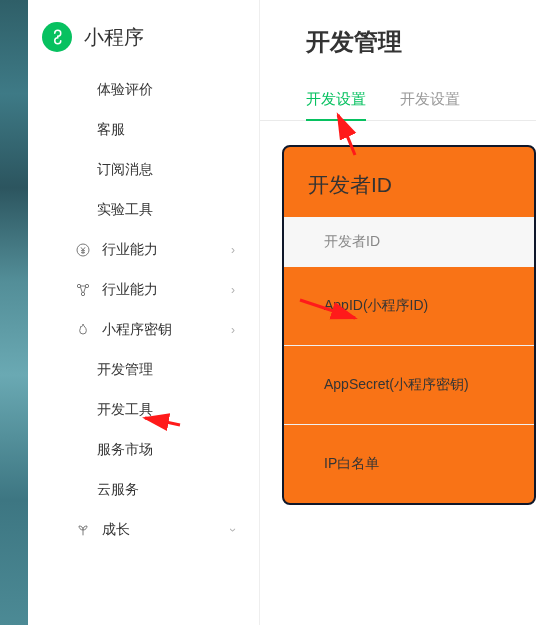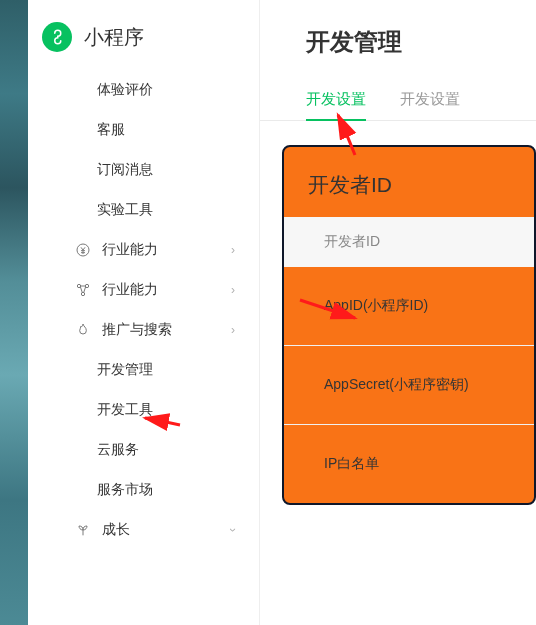--- a/index.html
+++ b/index.html
@@ -87,36 +87,36 @@
     <span>行业能力</span>
     <span class="chev">›</span>
   </div>
 
   <div class="menu-item with-icon">
     <span class="m-icon">
         <svg viewBox="0 0 24 24">
           <path d="M12 3c1 4 5 5 5 10a5 5 0 0 1-10 0c0-3 2-4 2-7 1 1 2 2 3-3z"></path>
         </svg>
       </span>
-    <span>推广与搜索</span>
+    <span>小程序密钥</span>
     <span class="chev">›</span>
   </div>
 
 
   <div class="menu-item sub">
       <span>开发管理</span>
     </div>
   <div class="menu-item sub">
       <span>开发工具</span>
     </div>
   <div class="menu-item sub">
-      <span>云服务</span>
+      <span>服务市场</span>
     </div>
   <div class="menu-item sub">
-      <span>服务市场</span>
+      <span>云服务</span>
     </div>
 
   <div class="menu-item with-icon">
     <span class="m-icon">
         <svg viewBox="0 0 24 24">
           <path d="M12 20v-8M12 12c-4 0-6-3-6-6 4 0 6 2 6 6zM12 12c4 0 6-3 6-6-4 0-6 2-6 6z"></path>
         </svg>
       </span>
     <span>成长</span>
     <span class="chev" style="transform:rotate(90deg)">›</span>

